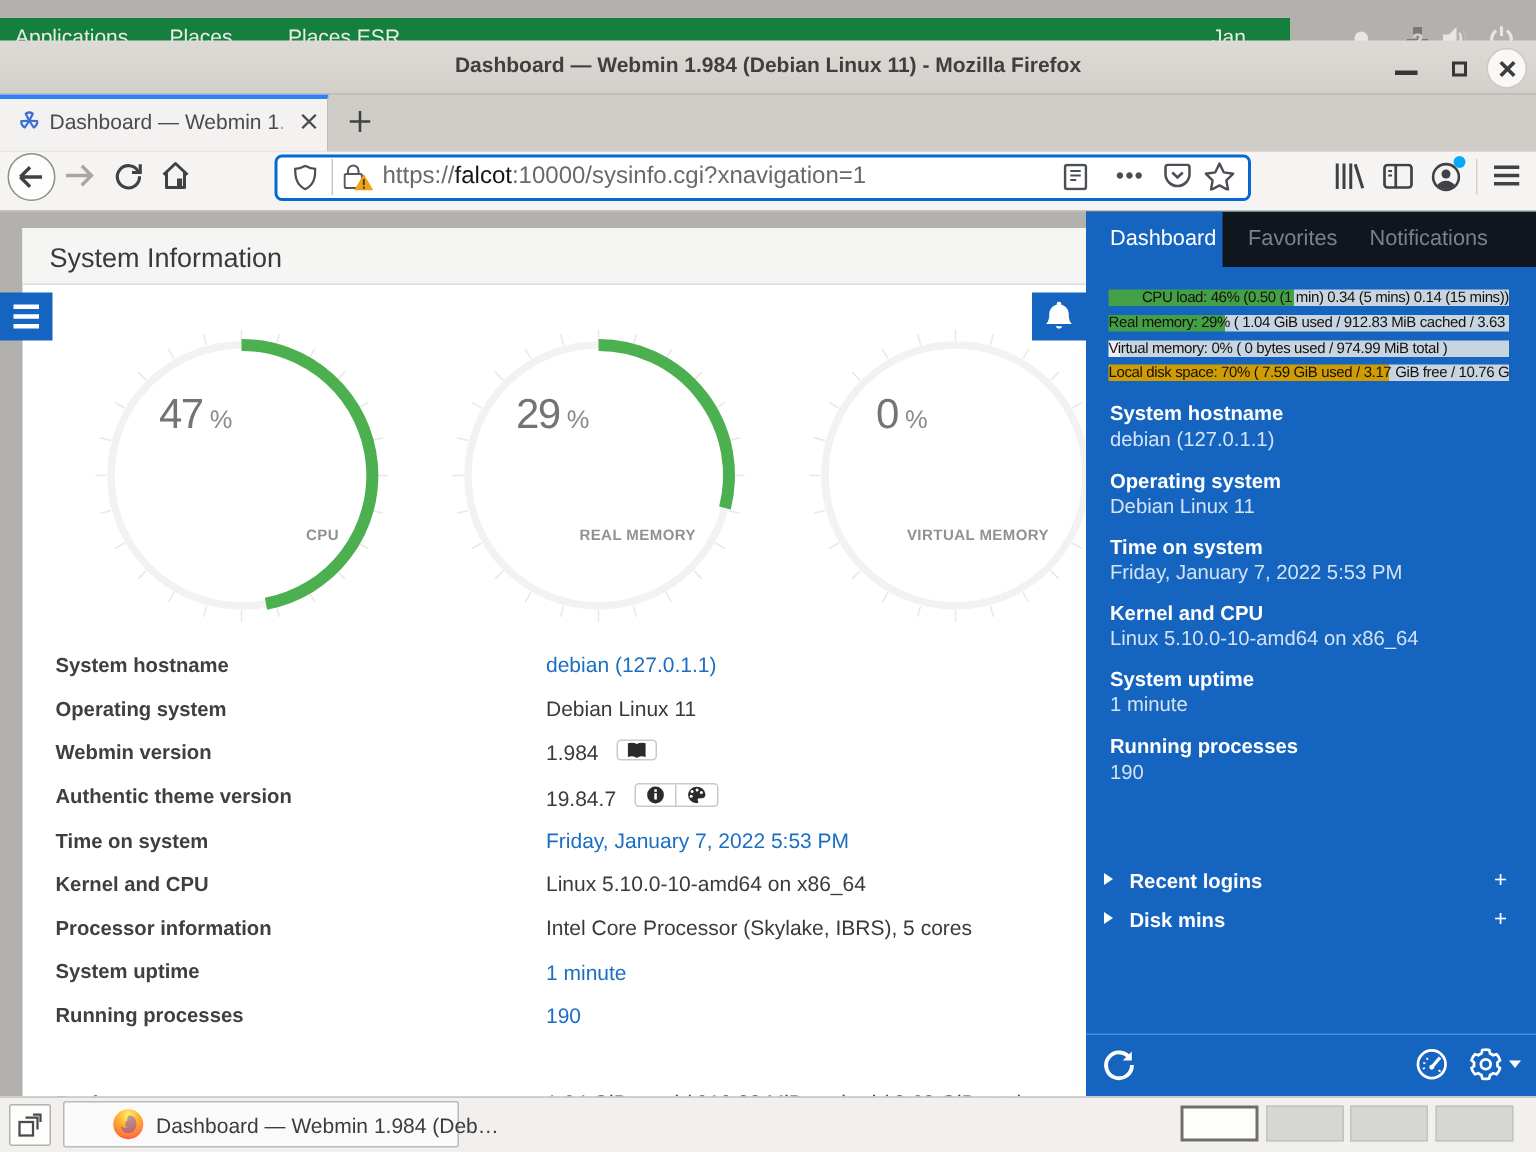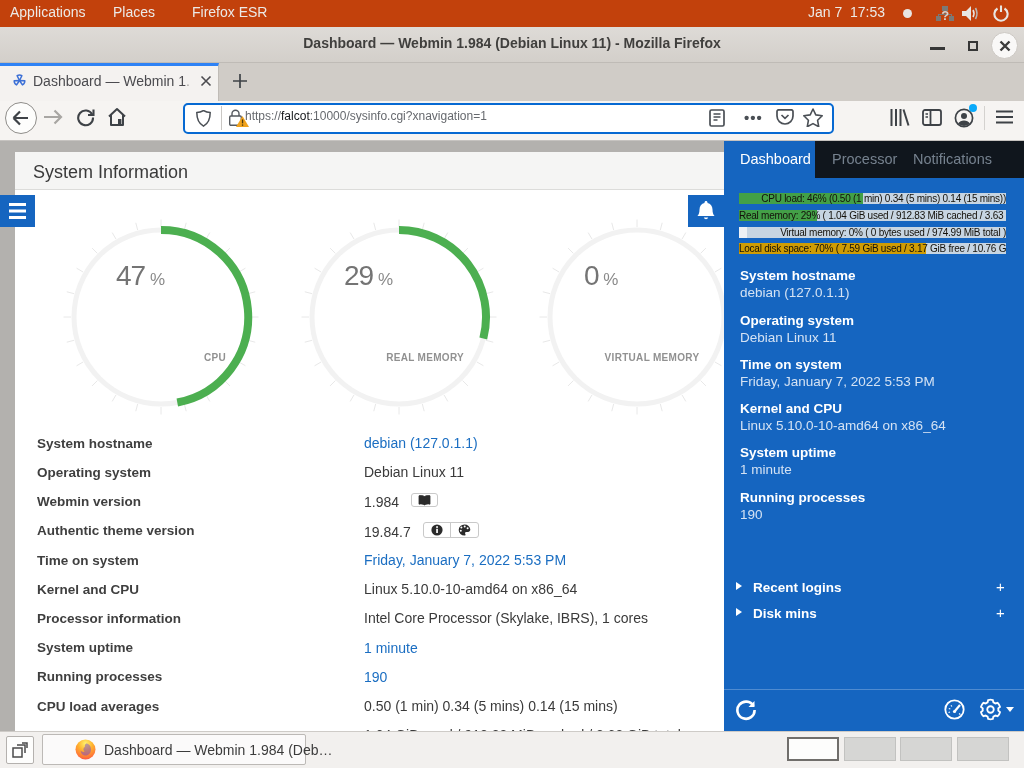--- a/index.html
+++ b/index.html
@@ -1,16 +1,16 @@
 <!DOCTYPE html>
 <html><head><meta charset="utf-8"><title>Dashboard</title><style>
 *{margin:0;padding:0;box-sizing:border-box}
 html,body{width:1024px;height:768px;overflow:hidden;font-family:"Liberation Sans",sans-serif;background:#b3b1ae}
 .a{position:absolute}
-#topbar{left:0;top:0;width:1024px;height:27px;background:#c2410c;color:#eceae7;font-size:14px}
+#topbar{left:0;top:12px;width:860px;height:27px;background:#15803d;color:#eceae7;font-size:14px}
 #topbar span{position:absolute;top:4px}
 #titlebar{left:0;top:27px;width:1024px;height:36px;background:linear-gradient(#dedbd7,#d3cfca);border-bottom:1px solid #bfbbb6}
 #titlebar .t{width:100%;text-align:center;top:8px;font-size:14px;font-weight:bold;color:#403f3d;position:absolute}
 #tabbar{left:0;top:63px;width:1024px;height:38px;background:#d0ccc7}
 #tab1{left:0;top:63px;width:219px;height:38px;background:#f4f2f0;border-top:3px solid #2e82f5;border-right:1px solid #c0bcb7}
 #navbar{left:0;top:101px;width:1024px;height:40px;background:#f6f4f2;border-bottom:1px solid #c6c3c0}
 #urlbar{left:183px;top:103px;width:651px;height:31px;background:#fff;border:2px solid #0669d2;border-radius:5px}
 #viewport{left:0;top:141px;width:1024px;height:590px;background:#b3b1ae;overflow:hidden}
 #card{position:absolute;left:15px;top:11px;width:709px;height:579px;background:#fff}
 #pghead{position:absolute;left:15px;top:11px;width:709px;height:38px;background:#f5f5f4;border-bottom:1px solid #dcdcda}
@@ -32,21 +32,21 @@
 .vbtn{padding:0 6px;height:14px;align-items:center}
 .vbtn2 .c1,.vbtn2 .c2{padding:1px 7px;height:14px;display:inline-flex;align-items:center}
 .vbtn2 .c1{border-right:1px solid #c9c9c9}
 #taskbar{left:0;top:731px;width:1024px;height:37px;background:#f2f0ee;border-top:1px solid #cecbc7}
 .wsbox{position:absolute;top:737px;width:52px;height:24px;background:#d6d6d4;border:1px solid #c2c2c0}
 </style></head>
 <body>
 <div class="a" id="topbar">
   <span style="left:10px">Applications</span>
   <span style="left:113px">Places</span>
-  <span style="left:192px">Firefox ESR</span>
+  <span style="left:192px">Places ESR</span>
   <span style="left:808px">Jan 7&nbsp;&nbsp;17:53</span>
   <span style="left:903px;top:9px;width:9px;height:9px;border-radius:50%;background:#e8e6e3"></span>
   <svg class="a" style="left:936px;top:6px" width="18" height="16" viewBox="0 0 18 16">
       <g fill="#7b7976">
         <rect x="6" y="0" width="6" height="5"></rect>
         <rect x="0" y="10" width="5" height="5"></rect>
         <rect x="13" y="10" width="5" height="5"></rect>
         <rect x="8.5" y="5" width="1" height="3"></rect>
         <rect x="2" y="8" width="14" height="1"></rect>
         <rect x="2" y="8" width="1" height="2"></rect>
@@ -112,21 +112,21 @@
 <div class="a" style="left:221px;top:106px;width:1px;height:24px;background:#c9c7c4"></div>
 <svg class="a" style="left:229px;top:109px" width="13" height="17" viewBox="0 0 13 17">
     <rect x="0.7" y="7" width="11.6" height="9.3" rx="1.2" fill="none" stroke="#55595f" stroke-width="1.4"></rect>
     <path d="M3 7 V4.8 A 3.5 3.5 0 0 1 10 4.8 V7" fill="none" stroke="#55595f" stroke-width="1.4"></path>
   </svg>
 <svg class="a" style="left:236px;top:116px" width="13" height="11" viewBox="0 0 13 11">
     <polygon points="6.5,0 13,11 0,11" fill="#f0a21c"></polygon>
     <rect x="5.9" y="3.4" width="1.3" height="4" fill="#4a3a10"></rect>
     <rect x="5.9" y="8.4" width="1.3" height="1.4" fill="#4a3a10"></rect>
   </svg>
-<div class="a" style="left:245px;top:109px;font-size:12px;color:#66696e">https://<b style="color:#14161a;font-weight:normal">falcot</b>:10000/sysinfo.cgi?xnavigation=1</div>
+<div class="a" style="left:255px;top:109px;font-size:16px;color:#66696e">https://<b style="color:#14161a;font-weight:normal">falcot</b>:10000/sysinfo.cgi?xnavigation=1</div>
 <svg class="a" style="left:709px;top:109px" width="16" height="18" viewBox="0 0 16 18">
     <rect x="1" y="1" width="14" height="16" rx="1.5" fill="none" stroke="#4a4f55" stroke-width="1.7"></rect>
     <path d="M4.5 5 H11.5 M4.5 8 H11.5 M4.5 11 H8.5" stroke="#4a4f55" stroke-width="1.4"></path>
   </svg>
 <div class="a" style="left:744px;top:109px;font-size:15px;color:#4a4f55;letter-spacing:1px;font-weight:bold">•••</div>
 <svg class="a" style="left:776px;top:109px" width="18" height="17" viewBox="0 0 18 17">
     <path d="M1 2.5 A 1.7 1.7 0 0 1 2.7 0.8 H15.3 A 1.7 1.7 0 0 1 17 2.5 V7 A 8 8 0 0 1 1 7 Z" fill="none" stroke="#4a4f55" stroke-width="1.7"></path>
     <path d="M5.5 6 L9 9.3 L12.5 6" stroke="#4a4f55" stroke-width="1.7" fill="none"></path>
   </svg>
 <svg class="a" style="left:803px;top:108px" width="20" height="19" viewBox="0 0 20 19">
@@ -255,21 +255,21 @@
         <line x1="76.7" y1="13.1" x2="74.8" y2="5.8"></line>
       </g>
       <circle cx="100" cy="100" r="87" fill="none" stroke="#f2f2f2" stroke-width="5"></circle>
     </svg>
 <svg class="a" style="left:61px;top:75.5px" width="200" height="200" viewBox="0 0 200 200">
       <path d="M 100 13 A 87 87 0 0 1 116.3 185.5" stroke="#4caf50" stroke-width="8" fill="none"></path>
     </svg>
 <svg class="a" style="left:299px;top:75.5px" width="200" height="200" viewBox="0 0 200 200">
       <path d="M 100 13 A 87 87 0 0 1 184.3 121.6" stroke="#4caf50" stroke-width="8" fill="none"></path>
     </svg>
-<div class="pct" style="left:116px;top:121px">47<small> %</small></div>
+<div class="pct" style="left:106px;top:121px">47<small> %</small></div>
 <div class="pct" style="left:344px;top:121px">29<small> %</small></div>
 <div class="pct" style="left:584px;top:121px">0<small> %</small></div>
 <div class="gl" style="left:126px;top:211px;width:100px;text-align:right">CPU</div>
 <div class="gl" style="left:364px;top:211px;width:100px;text-align:right">REAL MEMORY</div>
 <div class="gl" style="left:602px;top:211px;width:100px;text-align:center">VIRTUAL MEMORY</div>
 <div class="trow" style="top:287.7px">
       <span class="lb">System hostname</span>
       <span class="vl"><span class="lnk">debian (127.0.1.1)</span></span>
     </div>
 <div class="trow" style="top:316.9px">
@@ -308,47 +308,43 @@
 <div class="trow" style="top:404.5px">
       <span class="lb">Time on system</span>
       <span class="vl"><span class="lnk">Friday, January 7, 2022 5:53 PM</span></span>
     </div>
 <div class="trow" style="top:433.7px">
       <span class="lb">Kernel and CPU</span>
       <span class="vl">Linux 5.10.0-10-amd64 on x86_64</span>
     </div>
 <div class="trow" style="top:462.9px">
       <span class="lb">Processor information</span>
-      <span class="vl">Intel Core Processor (Skylake, IBRS), 1 cores</span>
+      <span class="vl">Intel Core Processor (Skylake, IBRS), 5 cores</span>
     </div>
 <div class="trow" style="top:492.1px">
       <span class="lb">System uptime</span>
       <span class="vl"><span class="lnk">1 minute</span></span>
     </div>
 <div class="trow" style="top:521.3px">
       <span class="lb">Running processes</span>
       <span class="vl"><span class="lnk">190</span></span>
-    </div>
-<div class="trow" style="top:550.5px">
-      <span class="lb">CPU load averages</span>
-      <span class="vl">0.50 (1 min) 0.34 (5 mins) 0.14 (15 mins)</span>
     </div>
 <div class="trow" style="top:579.7px">
       <span class="lb">Real memory</span>
       <span class="vl">1.04 GiB used / 912.83 MiB cached / 3.63 GiB total</span>
     </div>
 <div id="sidebar"></div>
 <div id="sbtabs"></div>
 <div class="a" style="left:724px;top:0;width:91px;height:37px;background:#1565c0"></div>
 <div class="sbtab" style="left:740px;color:#fff">Dashboard</div>
-<div class="sbtab" style="left:832px;color:#76828f">Processor</div>
+<div class="sbtab" style="left:832px;color:#76828f">Favorites</div>
 <div class="sbtab" style="left:913px;color:#76828f">Notifications</div>
 <div class="bar" style="top:52px;text-align:right;background:linear-gradient(to right,#43a047 0 124px,#c7d5e2 124px)">CPU load: 46% (0.50 (1 min) 0.34 (5 mins) 0.14 (15 mins))</div>
 <div class="bar" style="top:68.8px;background:linear-gradient(to right,#43a047 0 78px,#c7d5e2 78px)">Real memory: 29% ( 1.04 GiB used / 912.83 MiB cached / 3.63 Gi…</div>
-<div class="bar" style="top:85.6px;text-align:right;background:linear-gradient(to right,#eef1f4 0 8px,#c7d5e2 8px)">Virtual memory: 0% ( 0 bytes used / 974.99 MiB total )</div>
+<div class="bar" style="top:85.6px;text-align:left;background:linear-gradient(to right,#eef1f4 0 8px,#c7d5e2 8px)">Virtual memory: 0% ( 0 bytes used / 974.99 MiB total )</div>
 <div class="bar" style="top:102.4px;background:linear-gradient(to right,#cf9c04 0 187px,#c7d5e2 187px)">Local disk space: 70% ( 7.59 GiB used / 3.17 GiB free / 10.76 GiB …</div>
 <div class="sg" style="top:126px">
       <div class="l">System hostname</div>
       <div class="v">debian (127.0.1.1)</div>
     </div>
 <div class="sg" style="top:171px">
       <div class="l">Operating system</div>
       <div class="v">Debian Linux 11</div>
     </div>
 <div class="sg" style="top:215px">

